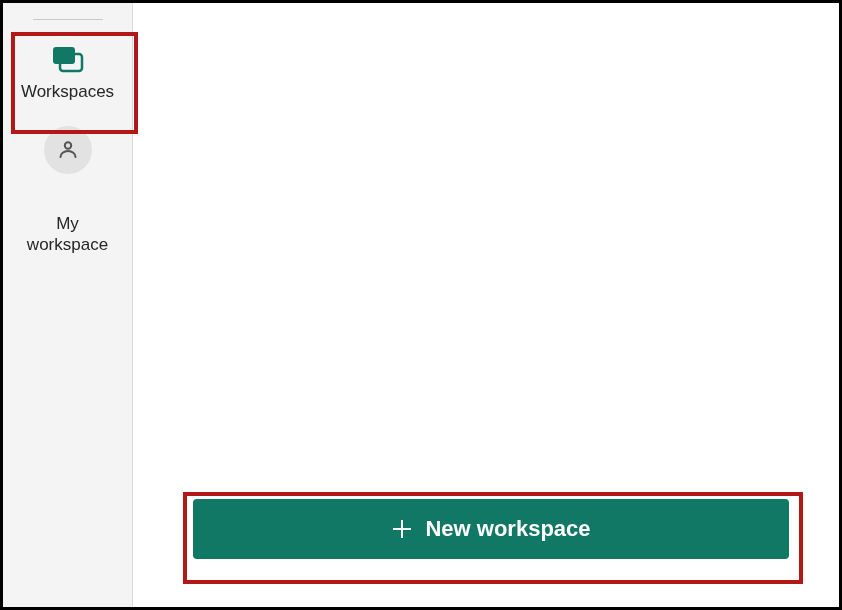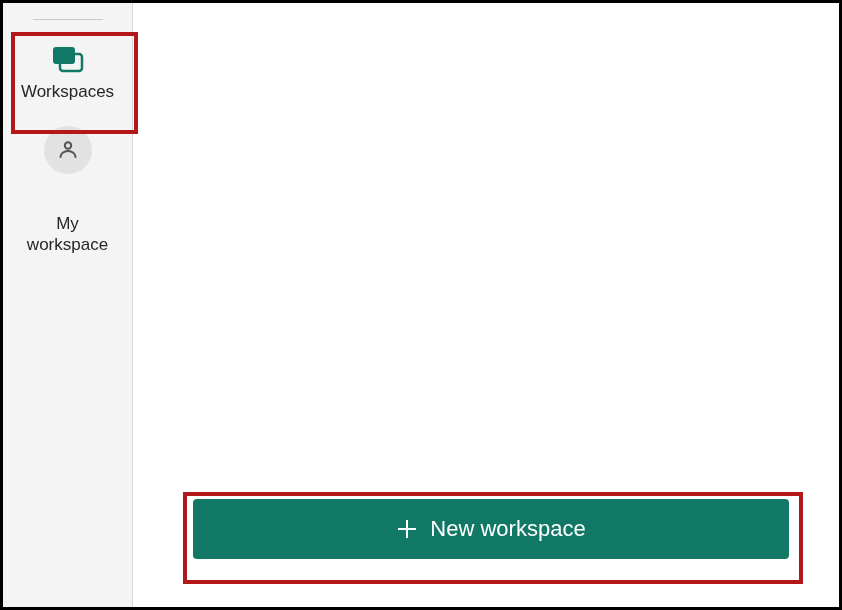--- a/index.html
+++ b/index.html
@@ -78,21 +78,21 @@
       height: 60px;
       background: #117865;
       color: #ffffff;
       border: none;
       border-radius: 4px;
       display: flex;
       align-items: center;
       justify-content: center;
       gap: 12px;
       font-size: 22px;
-      font-weight: 400;
+      font-weight: 700;
       cursor: pointer;
       margin-top: 22px;
     }
     .new-workspace-btn .plus-icon {
       display: flex;
       align-items: center;
       justify-content: center;
     }
     
     .highlight {

